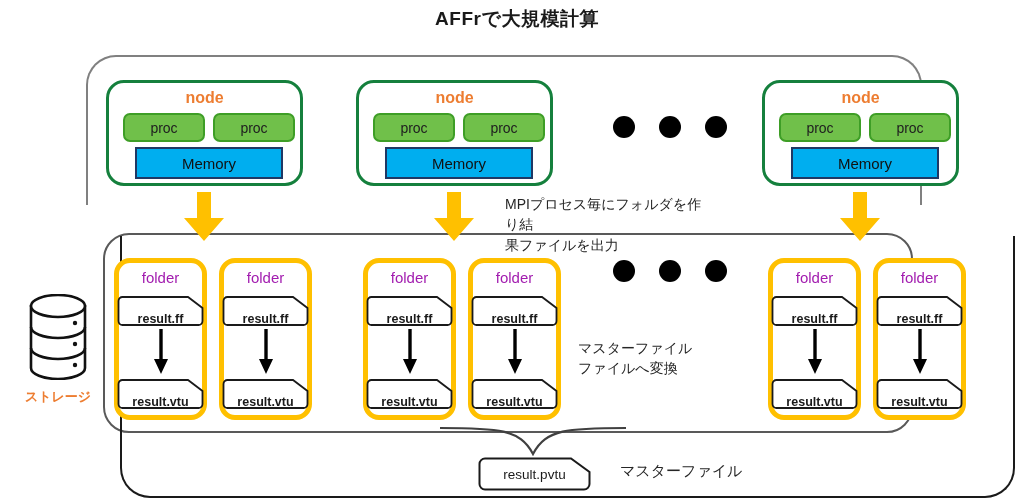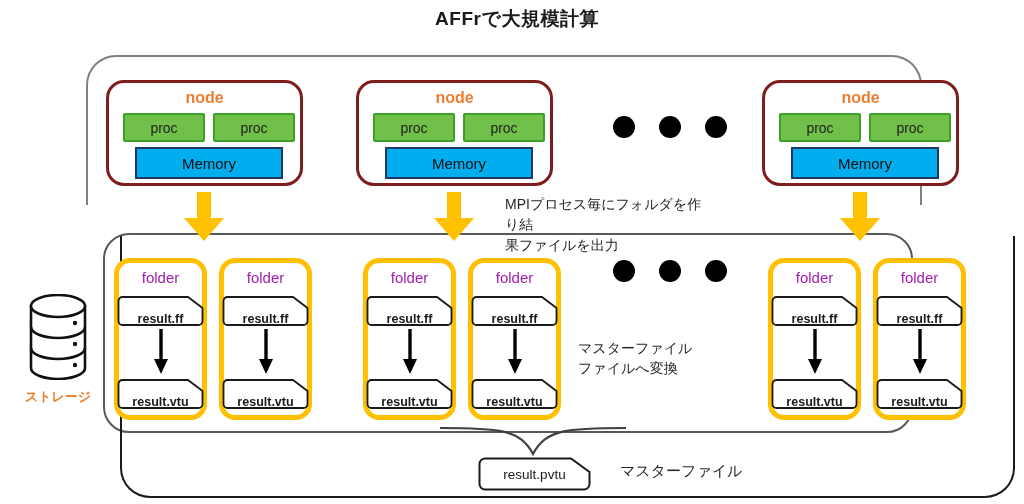--- a/index.html
+++ b/index.html
@@ -50,38 +50,38 @@
     left: 120px; top: 236px; width: 895px; height: 262px;
     border: 2.5px solid #1a1a1a;
     border-top: none;
     border-radius: 0 0 30px 30px;
     background: transparent;
   }
 
   
   .node-box {
     width: 197px; height: 106px;
-    border: 3px solid #7f1d1d;
+    border: 3px solid #15803d;
     border-radius: 18px;
     background: #ffffff;
   }
   .node-label {
     position: absolute;
     left: 0; top: 6px; width: 100%;
     text-align: center;
     font-size: 16px;
     font-weight: bold;
     color: #ED7D31;
   }
   .proc {
     position: absolute;
     width: 78px; height: 25px;
     background: #70C04A;
     border: 2px solid #3E9E26;
-    border-radius: 2px;
+    border-radius: 7px;
     font-size: 14px;
     color: #202020;
     display: flex;
     align-items: center;
     justify-content: center;
   }
   .proc.left  { left: 14px;  top: 30px; }
   .proc.right { left: 104px; top: 30px; }
   .memory {
     position: absolute;

